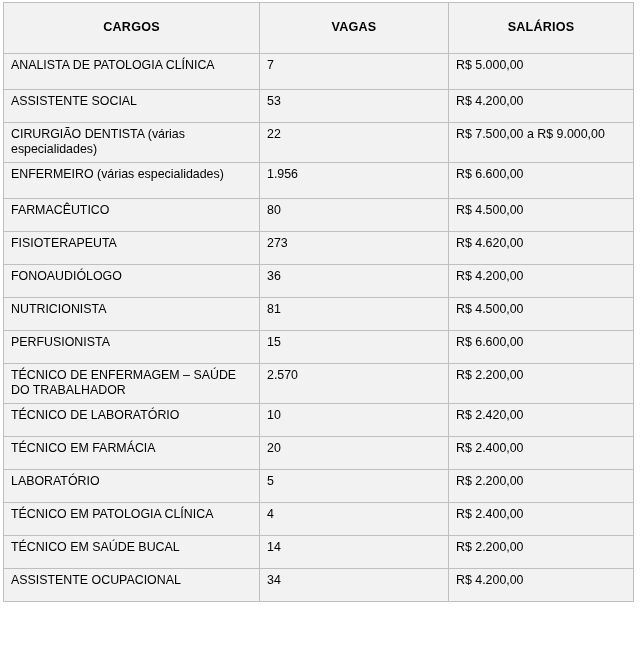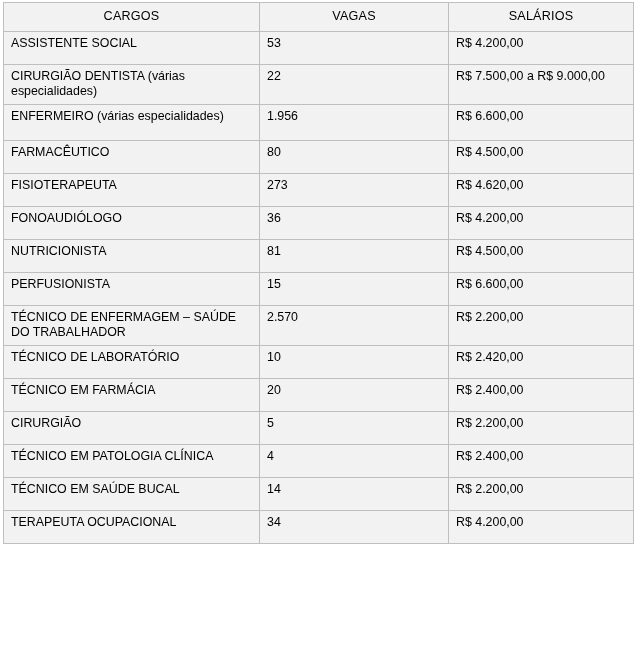--- a/index.html
+++ b/index.html
@@ -44,26 +44,26 @@
     line-height: 15.5px;
     font-weight: normal;
     text-align: left;
     white-space: normal;
     word-wrap: break-word;
     box-sizing: border-box;
   }
 
   table.vacancy-table thead th {
     text-align: center;
-    font-weight: normal;
+    font-weight: bold;
     font-size: 12.6px;
     letter-spacing: 0.2px;
     height: 28px;
     vertical-align: middle;
-    padding: 6px 4px;
+    padding: 17px 4px;
   }
 
   
   table.vacancy-table tbody tr.h-tall   td { height: 36px; }
   table.vacancy-table tbody tr.h-two    td { height: 31px; }
   table.vacancy-table tbody tr.h-normal td { height: 33px; }
 
   .cell-text { display: block; }
 </style>
 </head>
@@ -77,20 +77,31 @@
       <col class="col-salarios">
     </colgroup>
     <thead>
       <tr>
         <th>CARGOS</th>
         <th>VAGAS</th>
         <th>SALÁRIOS</th>
       </tr>
     </thead>
     <tbody id="table-body">
+        <tr class="h-tall">
+          <td>
+            <span class="cell-text">ANALISTA DE PATOLOGIA CLÍNICA</span>
+          </td>
+          <td>
+            <span class="cell-text">7</span>
+          </td>
+          <td>
+            <span class="cell-text">R$ 5.000,00</span>
+          </td>
+        </tr>
         <tr class="h-normal">
           <td>
             <span class="cell-text">ASSISTENTE SOCIAL</span>
           </td>
           <td>
             <span class="cell-text">53</span>
           </td>
           <td>
             <span class="cell-text">R$ 4.200,00</span>
           </td>
@@ -200,21 +211,21 @@
           </td>
           <td>
             <span class="cell-text">20</span>
           </td>
           <td>
             <span class="cell-text">R$ 2.400,00</span>
           </td>
         </tr>
         <tr class="h-normal">
           <td>
-            <span class="cell-text">CIRURGIÃO</span>
+            <span class="cell-text">LABORATÓRIO</span>
           </td>
           <td>
             <span class="cell-text">5</span>
           </td>
           <td>
             <span class="cell-text">R$ 2.200,00</span>
           </td>
         </tr>
         <tr class="h-normal">
           <td>
@@ -233,21 +244,21 @@
           </td>
           <td>
             <span class="cell-text">14</span>
           </td>
           <td>
             <span class="cell-text">R$ 2.200,00</span>
           </td>
         </tr>
         <tr class="h-normal">
           <td>
-            <span class="cell-text">TERAPEUTA OCUPACIONAL</span>
+            <span class="cell-text">ASSISTENTE OCUPACIONAL</span>
           </td>
           <td>
             <span class="cell-text">34</span>
           </td>
           <td>
             <span class="cell-text">R$ 4.200,00</span>
           </td>
         </tr>
       </tbody>
   </table>

